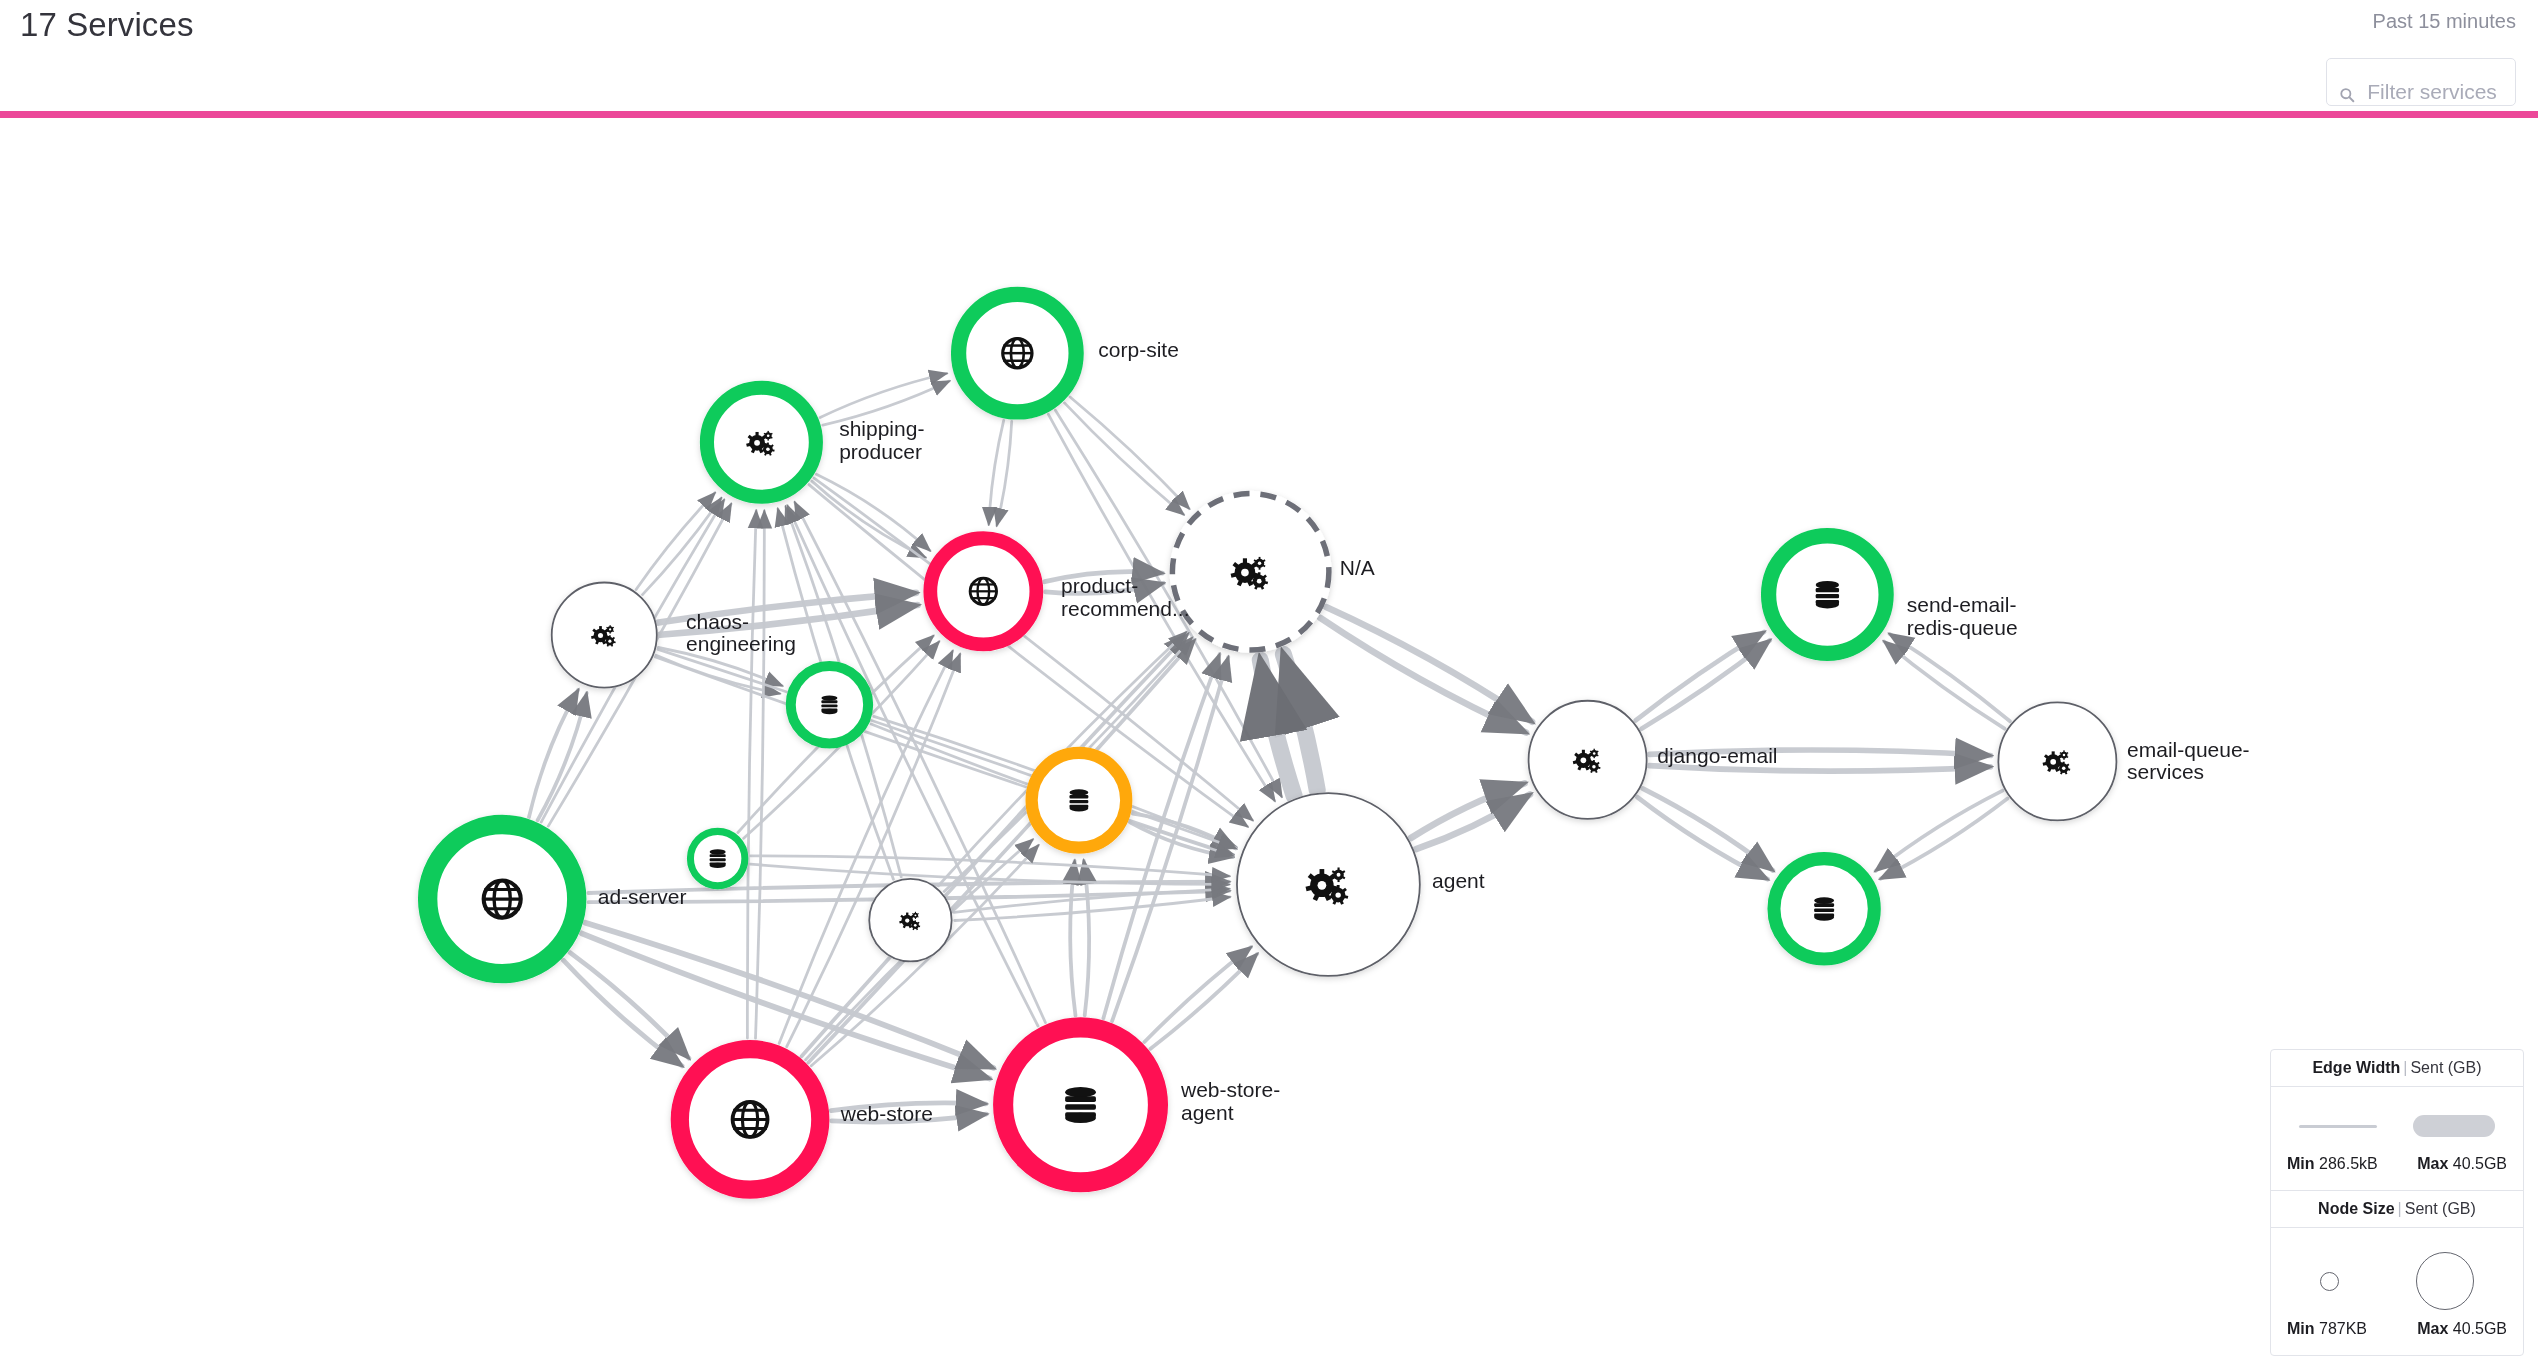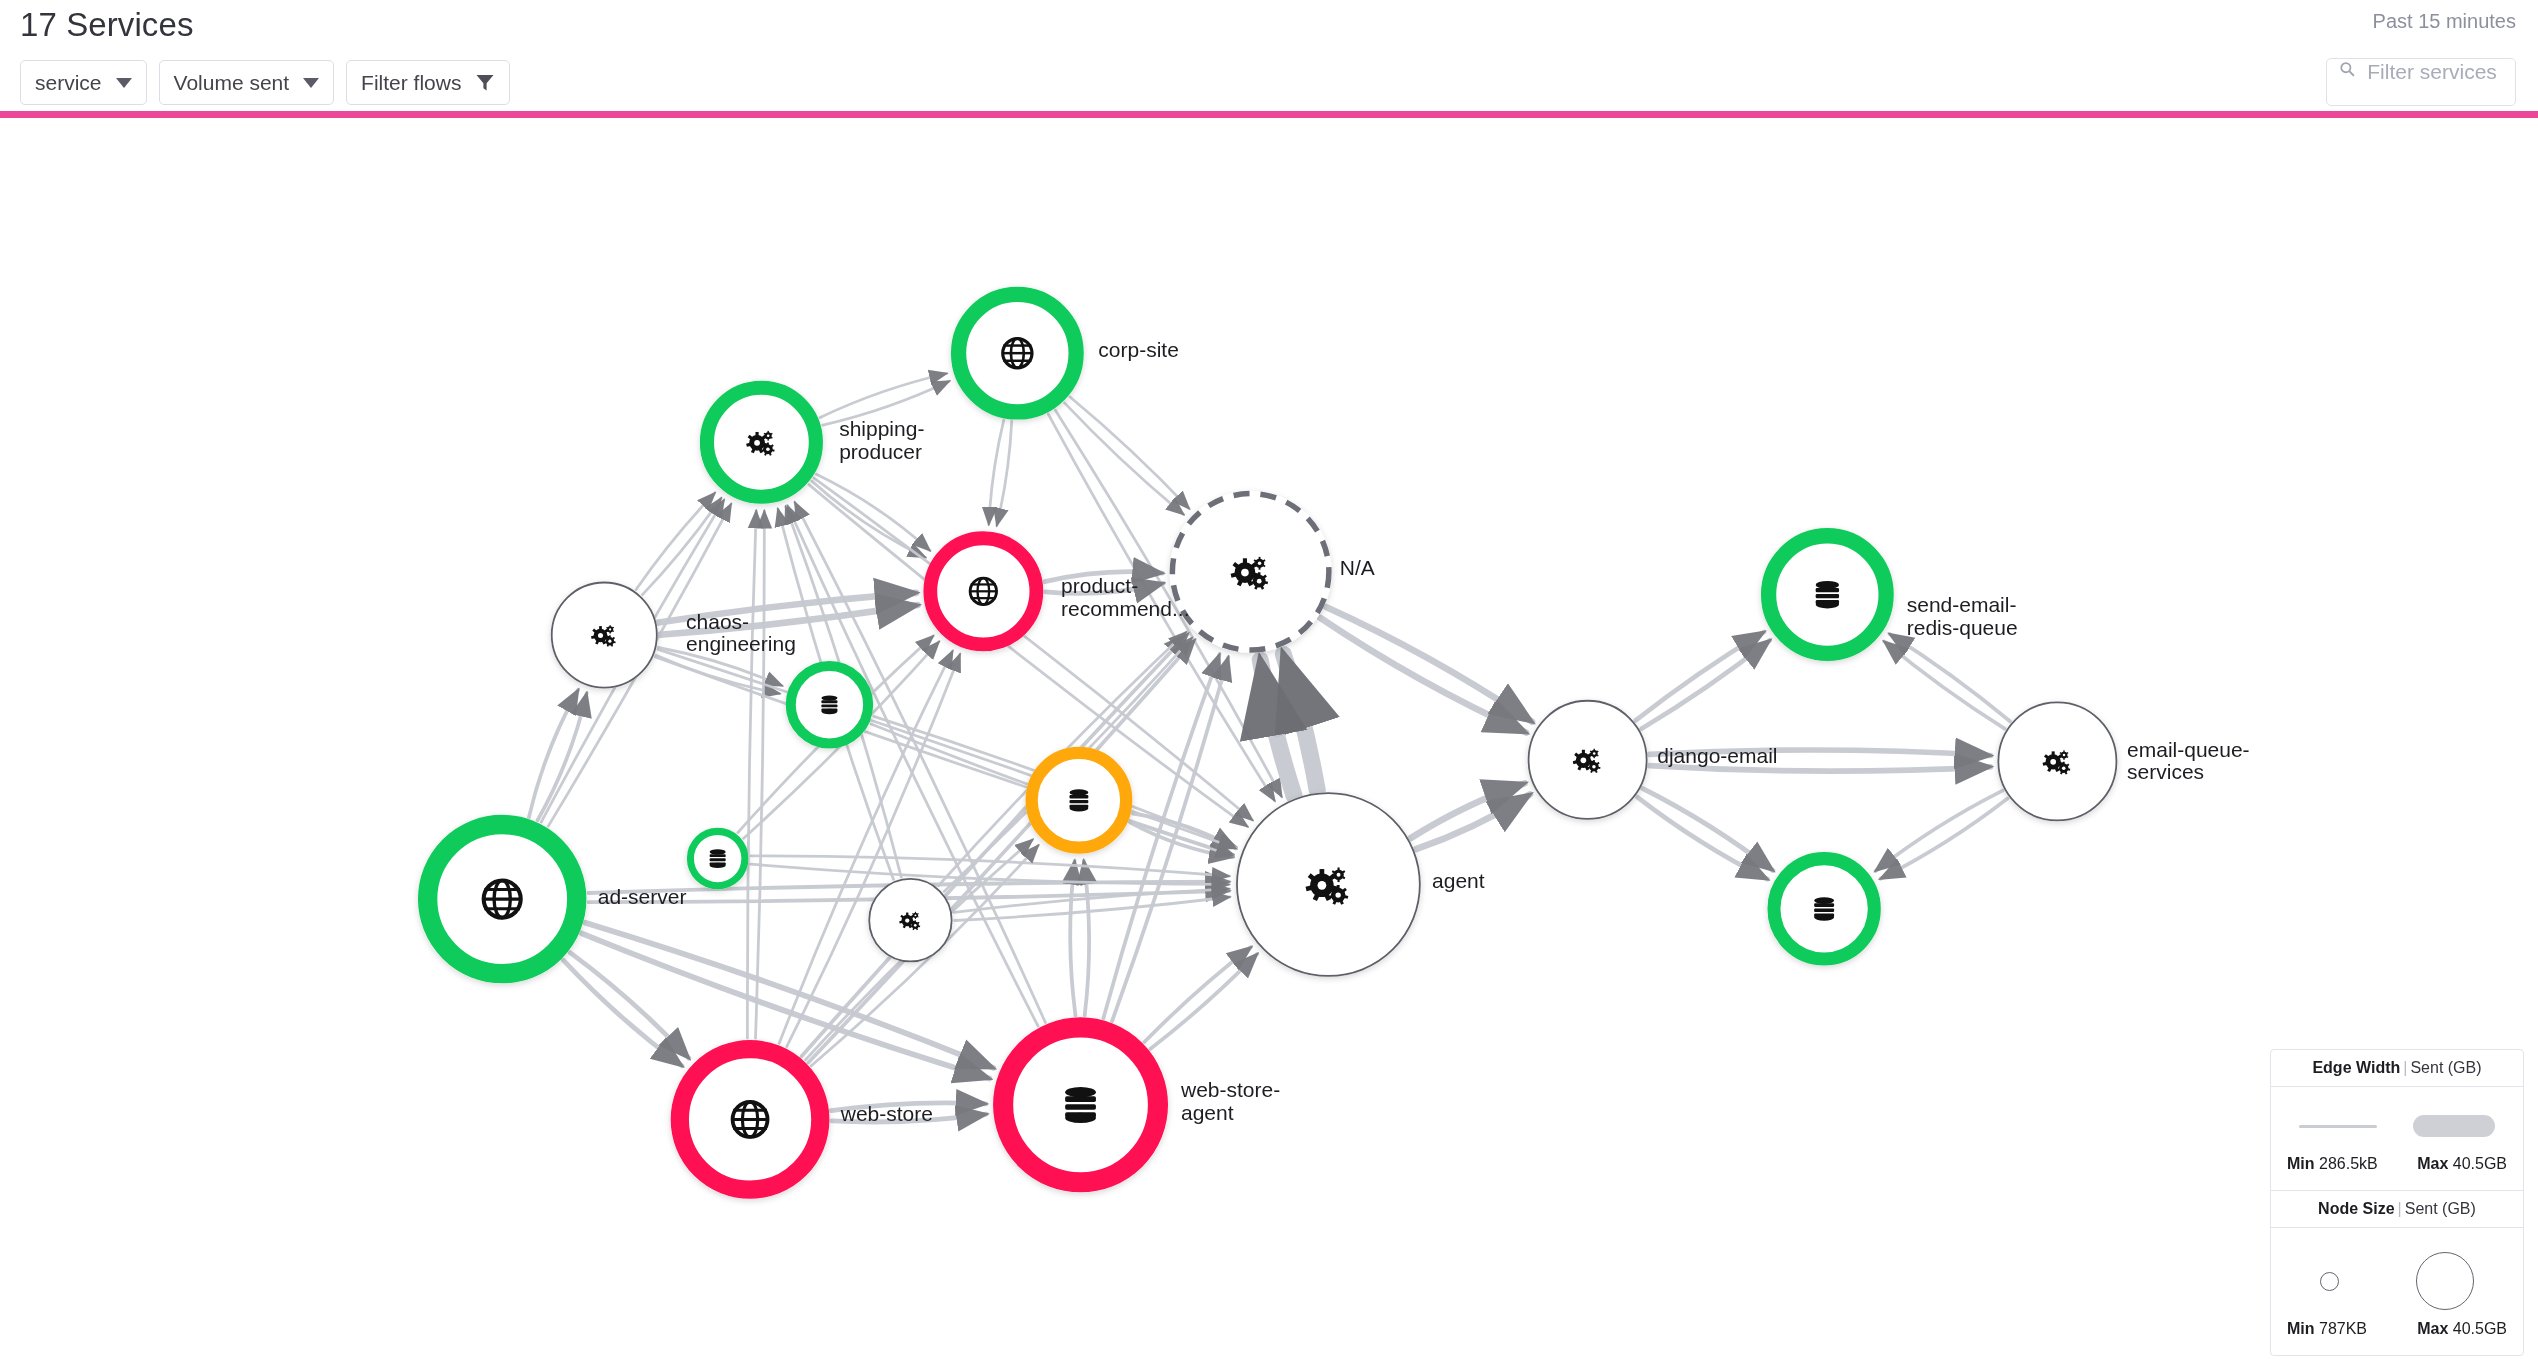--- a/index.html
+++ b/index.html
@@ -86,21 +86,21 @@
     height: 48px;
   }
   .search-box {
     width: 100%;
     height: 100%;
     box-sizing: border-box;
     border: 1.5px solid #e0e2e9;
     border-radius: 5px;
     background: #fff;
     display: flex;
-    align-items: flex-start;
+    align-items: flex-end;
     padding: 0 12px;
     gap: 10px;
   }
   .search-box input {
     border: 0;
     outline: 0;
     font-size: 21px;
     font-family: "Liberation Sans", sans-serif;
     color: #44444d;
     background: transparent;
@@ -193,36 +193,20 @@
 </style>
 </head>
 <body>
 
 <div id="app">
 
   <div class="header">
     <div class="page-title">17 Services</div>
     <div class="timerange">Past 15 minutes</div>
 
-    <div class="controls">
-      <div class="ctl">
-        <span>service</span>
-        <span class="caret"></span>
-      </div>
-      <div class="ctl">
-        <span>Volume sent</span>
-        <span class="caret"></span>
-      </div>
-      <div class="ctl">
-        <span>Filter flows</span>
-        <svg class="funnel" width="20" height="20" viewBox="0 0 20 20">
-          <path d="M1.5 2 H18.5 L11.6 10.2 V17.6 L8.4 15.2 V10.2 Z" fill="#4d4e58"></path>
-        </svg>
-      </div>
-    </div>
 
     <div class="search-wrap">
       <div class="search-box">
         <svg width="20" height="20" viewBox="0 0 20 20">
           <circle cx="8.4" cy="8.4" r="5.6" fill="none" stroke="#a2a4b1" stroke-width="2.2"></circle>
           <line x1="12.6" y1="12.6" x2="17.6" y2="17.6" stroke="#a2a4b1" stroke-width="2.4" stroke-linecap="round"></line>
         </svg>
         <input type="text" placeholder="Filter services" style="">
       </div>
     </div>

